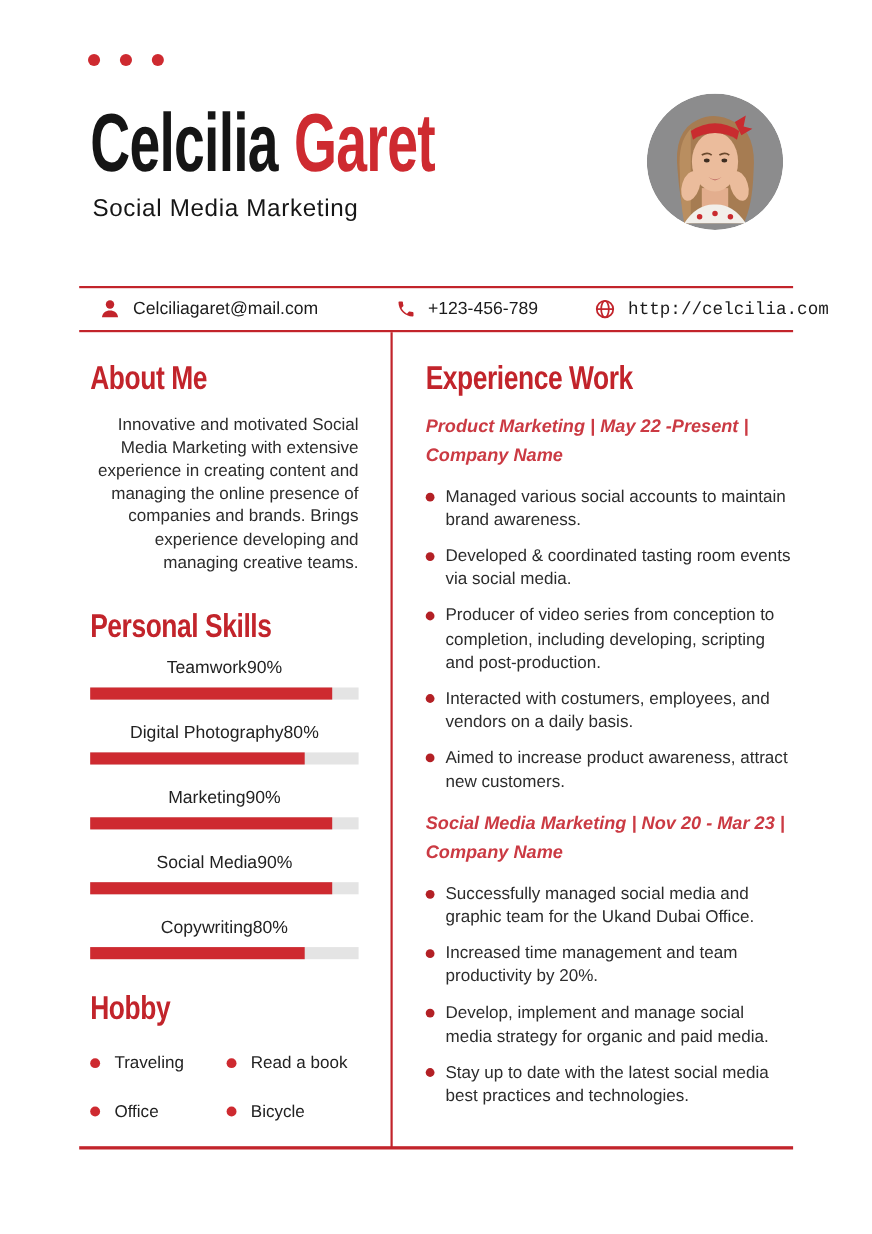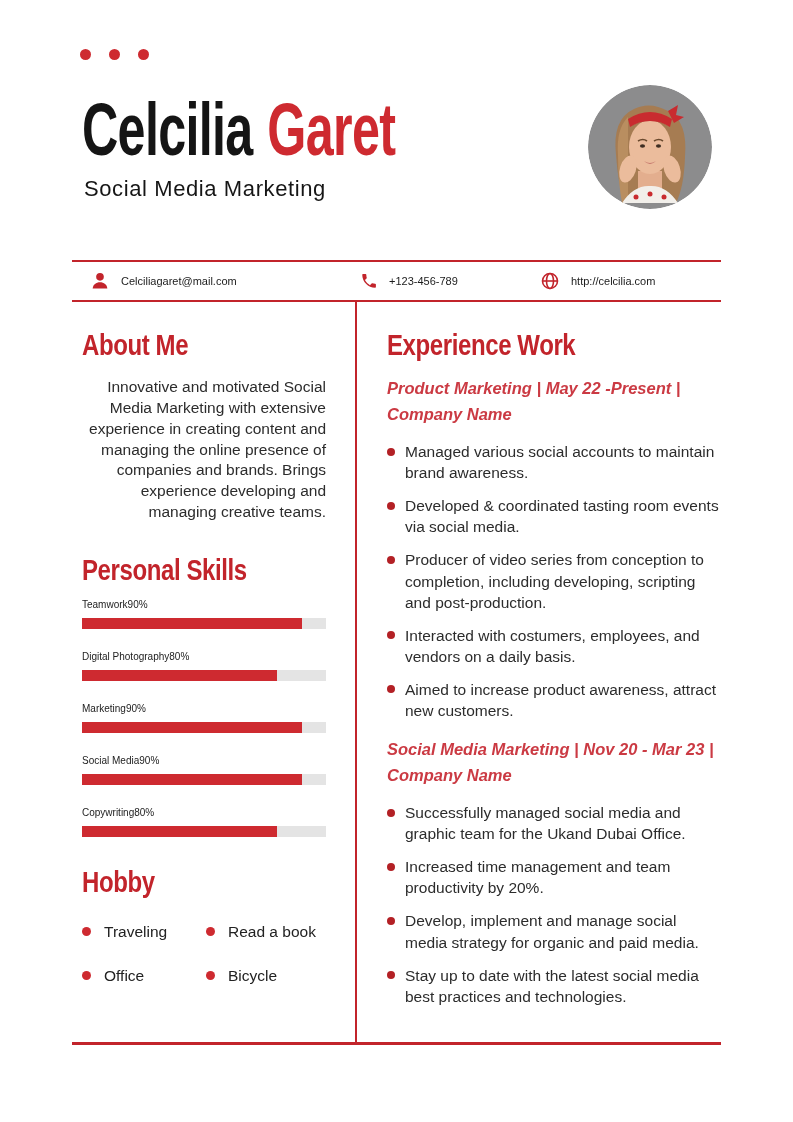--- a/index.html
+++ b/index.html
@@ -30,44 +30,44 @@
   .name .last{color:var(--red2);margin-left:22px;}
   .role{position:absolute;left:84px;top:176px;font-size:22px;letter-spacing:0.6px;color:#161616;}
 
   .photo{position:absolute;left:588px;top:85px;width:124px;height:124px;border-radius:50%;overflow:hidden;}
   .photo svg{display:block;}
 
   .contact-bar{
     position:absolute;left:72px;top:260px;width:649px;height:42px;
     border-top:2.5px solid var(--red);border-bottom:2.5px solid var(--red);
   }
-  .contact-item{position:absolute;top:0;height:100%;display:flex;align-items:center;gap:11px;font-size:11px;color:var(--ink);}
+  .contact-item{position:absolute;top:0;height:100%;display:flex;align-items:center;gap:11px;font-size:16px;color:var(--ink);}
   .contact-item svg{flex:0 0 auto;}
   .ci-email{left:18px;}
   .ci-phone{left:288px;}
-  .ci-site{left:468px;}
+  .ci-site{left:468px;font-family:Liberation Mono, monospace;}
 
   .divider-v{position:absolute;left:355px;top:302px;width:2px;height:741px;background:var(--red);}
   .bottom-line{position:absolute;left:72px;top:1042px;width:649px;height:2.5px;background:var(--red);}
 
   .left-col{position:absolute;left:82px;top:318px;width:244px;}
   .right-col{position:absolute;left:387px;top:318px;width:332px;}
 
   .sec-title{
     margin:0;font-size:30px;font-weight:bold;color:var(--red);line-height:1;
     letter-spacing:-0.5px;white-space:nowrap;transform:scaleX(0.8);transform-origin:left;
   }
   .mt-first{margin-top:12px;}
 
   .about-text{margin:17px 0 0 0;font-size:15.5px;line-height:1.345;color:var(--body);text-align:right;}
 
   .skills{margin-top:32px;}
   .skill-row{margin-top:14px;}
   .skill-row + .skill-row{margin-top:22px;}
-  .skill-head{display:flex;justify-content:flex-start;align-items:baseline;font-size:10px;color:#222;}
+  .skill-head{display:flex;justify-content:center;align-items:baseline;font-size:16px;color:#222;}
   .skill-bar{margin-top:8px;height:11px;background:var(--track);}
   .skill-fill{height:100%;background:var(--red2);}
 
   .hobby-title{margin-top:30px;}
   .hobby-grid{margin-top:26px;display:grid;grid-template-columns:124px auto;row-gap:26px;}
   .hobby-item{display:flex;align-items:center;gap:13px;font-size:15.5px;color:#222;}
   .hobby-dot{flex:0 0 auto;width:9px;height:9px;border-radius:50%;background:var(--red2);}
 
   .job-title{margin:16px 0 0 0;font-size:16.5px;font-style:italic;font-weight:bold;color:var(--job-red);line-height:1.55;}
   .job-title.second{margin-top:16px;}

